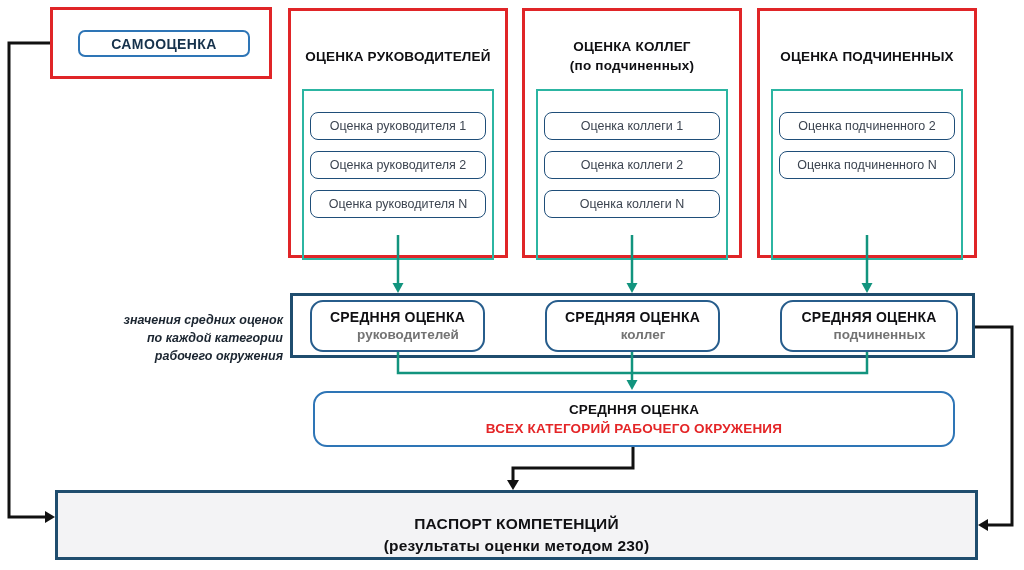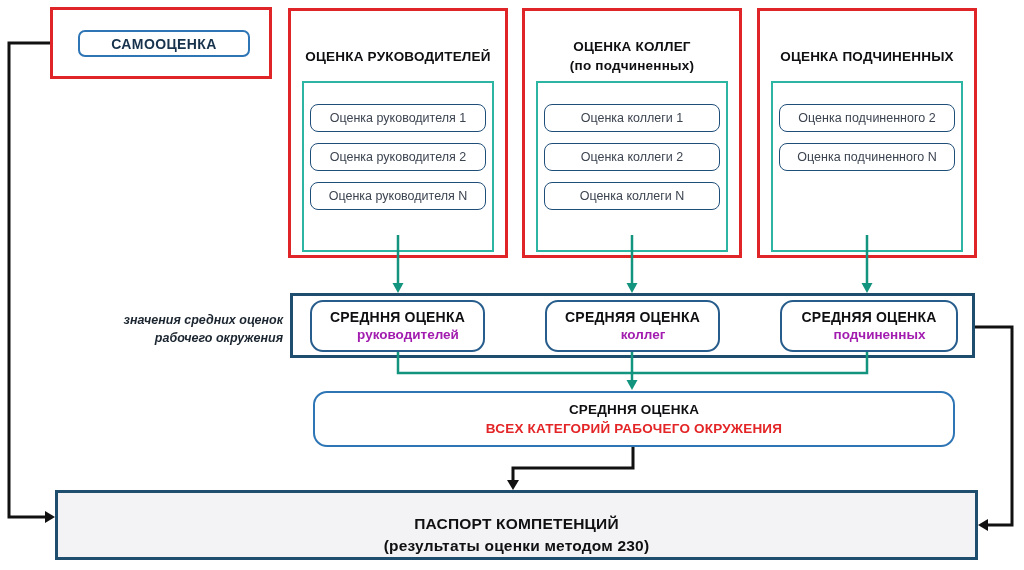--- a/index.html
+++ b/index.html
@@ -16,38 +16,38 @@
               border-radius:7px;display:flex;align-items:center;justify-content:center;
               font-weight:700;font-size:14px;color:#16324c;letter-spacing:.4px;}
 
   
   .col{top:8px;width:220px;height:250px;}
   .col-1{left:288px;} .col-2{left:522px;} .col-3{left:757px;}
   .col-head{position:absolute;left:0;right:0;top:24px;height:42px;display:flex;
             flex-direction:column;align-items:center;justify-content:center;
             font-weight:700;font-size:13.5px;color:#0f0f12;line-height:19px;
             letter-spacing:.2px;text-align:center;}
-  .teal-box{position:absolute;left:11px;right:11px;top:70px;height:146px;
+  .teal-box{position:absolute;left:11px;right:11px;top:78px;height:146px;
             border:2px solid #2cb5a2;display:flex;flex-direction:column;
             align-items:center;gap:11px;padding-top:21px;}
   .mini{width:174px;height:26px;border:1.5px solid #1f4e79;border-radius:8px;
         display:flex;align-items:center;justify-content:center;
         font-size:12.5px;color:#3c4450;background:#fff;}
 
   
   .note{left:30px;top:311px;width:253px;text-align:right;font-style:italic;
         font-weight:700;font-size:12.5px;color:#1b2530;line-height:18px;}
 
   
   .band{left:290px;top:293px;width:685px;height:65px;border:3px solid #1f4d6e;background:#fff;}
   .avg{top:300px;height:52px;border:2px solid #275d8c;border-radius:13px;background:#fff;
        display:flex;flex-direction:column;align-items:center;justify-content:center;
        line-height:18px;}
   .avg .l1{font-weight:700;font-size:14px;color:#0f0f12;letter-spacing:.2px;}
-  .avg .l2{font-weight:700;font-size:13.5px;color:#a21caf;padding-left:21px;}
+  .avg .l2{font-weight:700;font-size:13.5px;color:#737373;padding-left:21px;}
   .avg-1{left:310px;width:175px;} .avg-2{left:545px;width:175px;} .avg-3{left:780px;width:178px;}
 
   
   .overall{left:313px;top:391px;width:642px;height:56px;border:2px solid #2e75b6;
            border-radius:14px;background:#fff;display:flex;flex-direction:column;
            align-items:center;justify-content:center;line-height:19px;}
   .overall .l1{font-weight:700;font-size:13.5px;color:#0f0f12;letter-spacing:.2px;}
   .overall .l2{font-weight:700;font-size:13.5px;color:#e42527;letter-spacing:.2px;}
 
   
@@ -113,20 +113,21 @@
           <span>Оценка подчиненного 2</span>
         </div>
       <div class="mini">
           <span>Оценка подчиненного N</span>
         </div>
     </div>
   </div>
 
   <div class="abs note">
     <div>значения средних оценок</div>
+    <div>по каждой категории</div>
     <div>рабочего окружения</div>
   </div>
 
   <div class="abs band"></div>
   <div class="abs avg avg-1">
     <span class="l1">СРЕДННЯ ОЦЕНКА</span>
     <span class="l2">руководителей</span>
   </div>
   <div class="abs avg avg-2">
     <span class="l1">СРЕДНЯЯ ОЦЕНКА</span>

